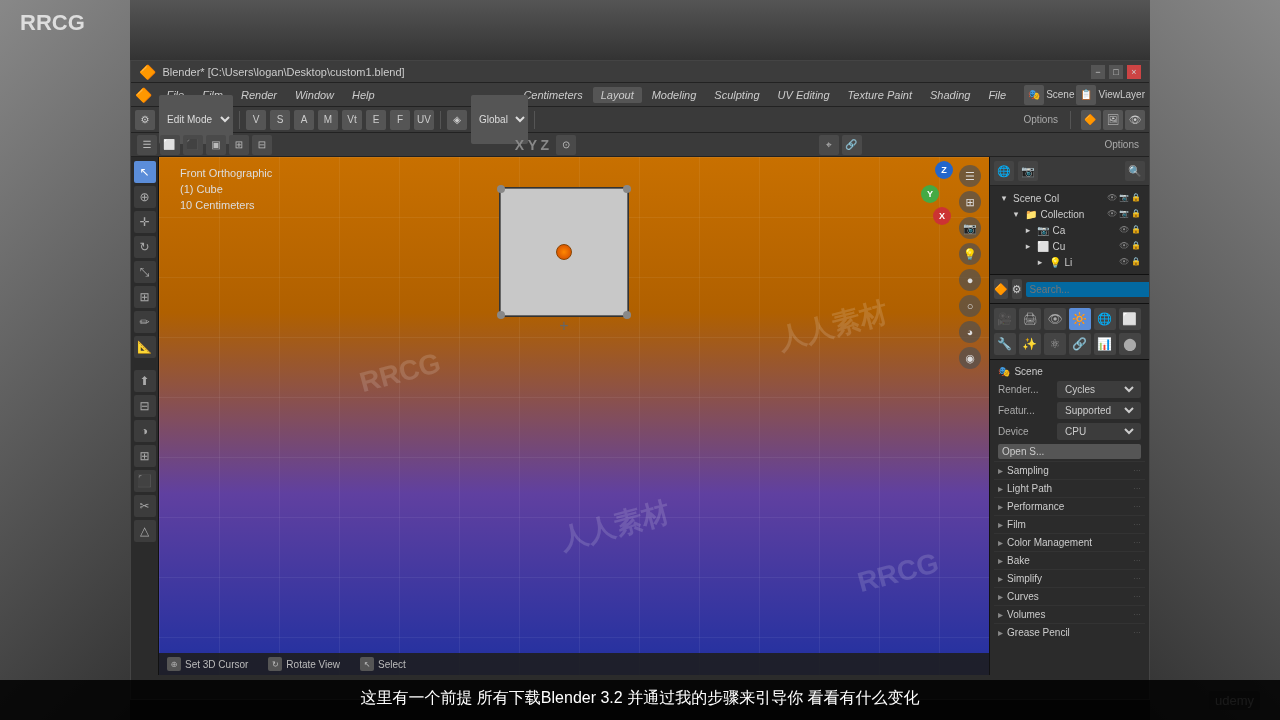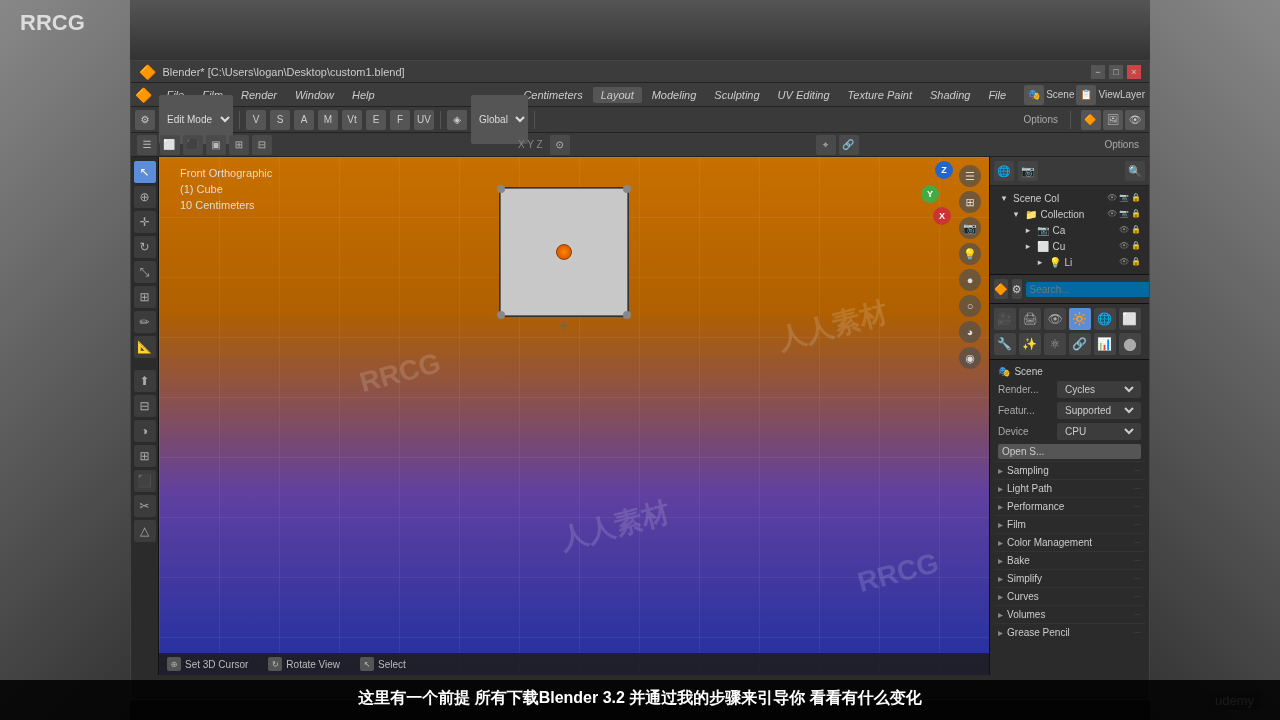--- a/index.html
+++ b/index.html
@@ -434,21 +434,20 @@
       left: 0;
       right: 0;
       background: rgba(0,0,0,0.82);
       padding: 6px 20px;
     }
     #subtitle-cn {
       font-size: 15px;
       color: #fff;
       text-align: center;
       margin-bottom: 2px;
-      font-weight: bold;
     }
     #subtitle-en {
       font-size: 13px;
       color: #fff;
       text-align: center;
     }
 
     
     .watermark {
       position: absolute;
@@ -571,21 +570,21 @@
   </div>
 
   <div id="icon-header">
     <div class="ih-icon">☰</div>
     <div class="ih-icon">⬜</div>
     <div class="ih-icon">⬛</div>
     <div class="ih-icon">▣</div>
     <div class="ih-icon">⊞</div>
     <div class="ih-icon">⊟</div>
     <div style="flex:1;"></div>
-    <span style="font-size:10px; color:#888; margin-right:4px;">X Y Z</span>
+    <span style="font-size:14px; color:#888; margin-right:4px;font-weight:bold;">X Y Z</span>
     <div class="ih-icon">⊙</div>
     <div style="flex:1;"></div>
     <div class="ih-icon">⌖</div>
     <div class="ih-icon">🔗</div>
     <div style="flex:1;"></div>
     <span style="font-size:10px; color:#aaa; margin-right:4px;">Options</span>
   </div>
 
   <div id="main-area">
 

